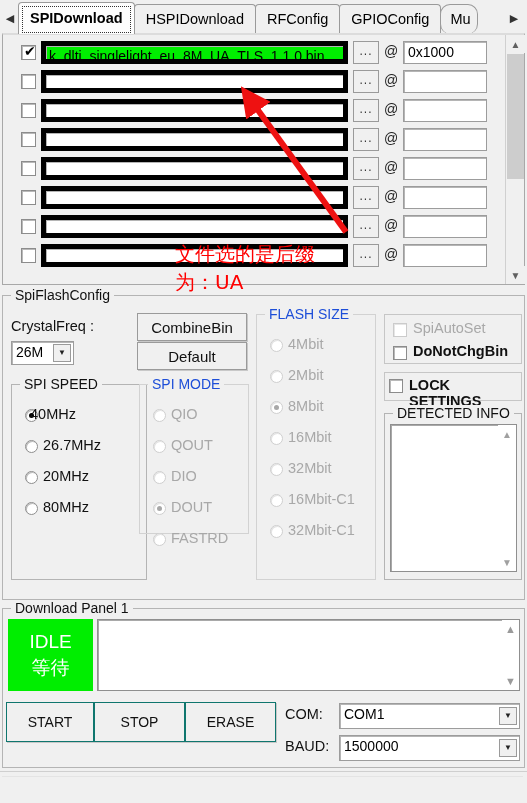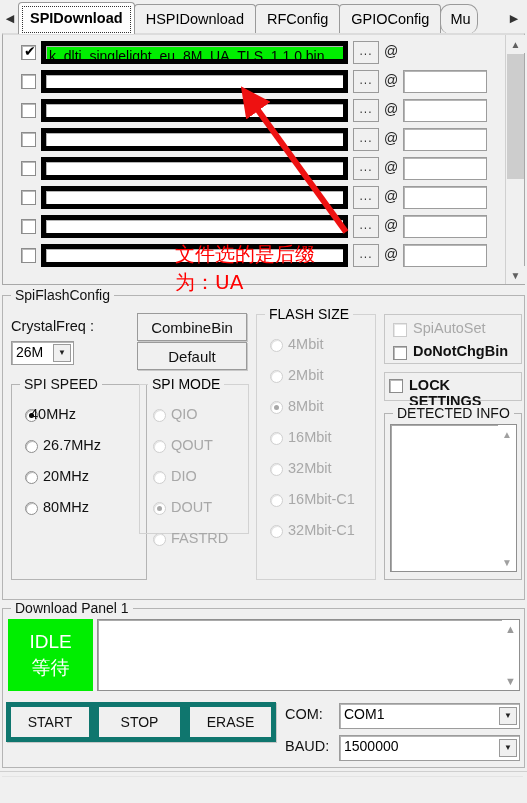--- a/index.html
+++ b/index.html
@@ -102,21 +102,21 @@
     position: absolute; left: 1px; width: 17px;
     background: #cdcdcd;
   }
 
   
   .gbox { position: absolute; border: 1px solid #b4b4b4; }
   .gtitle {
     position: absolute; top: -9px; left: 8px; padding: 0 4px;
     background: #f0f0f0; font-size: 14px; color: #111;
   }
-  .gtitle.dim { color: #000000; }
+  .gtitle.dim { color: #1d4ed8; }
 
   
   #spiflash { left: 2px; top: 295px; width: 523px; height: 305px; }
   .lbl { position: absolute; font-size: 14.5px; color: #111; }
   .lbl.dim { color: #a8a8a8; }
 
   .combo {
     position: absolute; background: #fff; border: 1px solid #9c9c9c;
     box-shadow: inset 1px 1px 0 #b5b5b5;
     font-size: 14px; color: #000; line-height: 20px; padding-left: 4px;
@@ -175,21 +175,21 @@
     box-shadow: inset 1px 1px 0 #a9a9a9;
   }
   .logscroll {
     position: absolute; right: 0; top: 0; width: 17px; height: 100%;
     background: #fff;
   }
   .logscroll .vs-btn { width: 17px; background: transparent; color: #9a9a9a; font-size: 11px; }
 
   .actbtn {
     position: absolute; top: 93px; height: 40px;
-    background: #f0f0f0; border: 5px solid #0f766e;
+    background: #f0f0f0; border: 1px solid #0f766e;
     box-shadow: 1px 1px 0 #c8c8c8;
     font-size: 14px; color: #111;
     display: flex; align-items: center; justify-content: center;
   }
 
   
   .statusbar {
     position: absolute; left: 0; bottom: 0; width: 527px; height: 32px;
     background: #f0f0f0; border-top: 1px solid #cfcfcf;
   }
@@ -222,20 +222,21 @@
 
   <div class="filepanel">
     <div class="filerows" id="filerows-host">
         <div class="filerow">
           <div class="cb">
             <span class="tick">✔</span>
           </div>
           <div class="fname sel">k_dltj_singlelight_eu_8M_UA_TLS_1.1.0.bin</div>
           <div class="dots">...</div>
           <div class="at">@</div>
+          <div class="addr">0x1000</div>
         </div>
         <div class="filerow">
           <div class="cb"></div>
           <div class="fname"></div>
           <div class="dots">...</div>
           <div class="at">@</div>
           <div class="addr"></div>
         </div>
         <div class="filerow">
           <div class="cb"></div>

